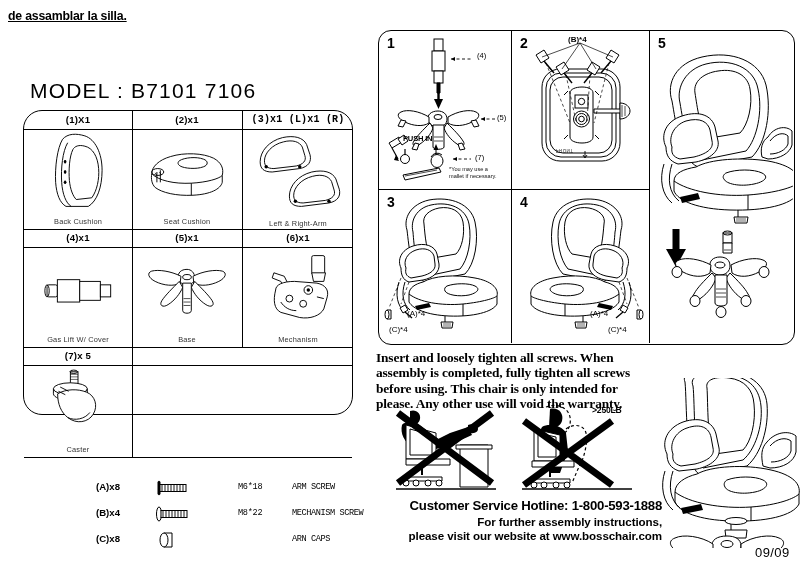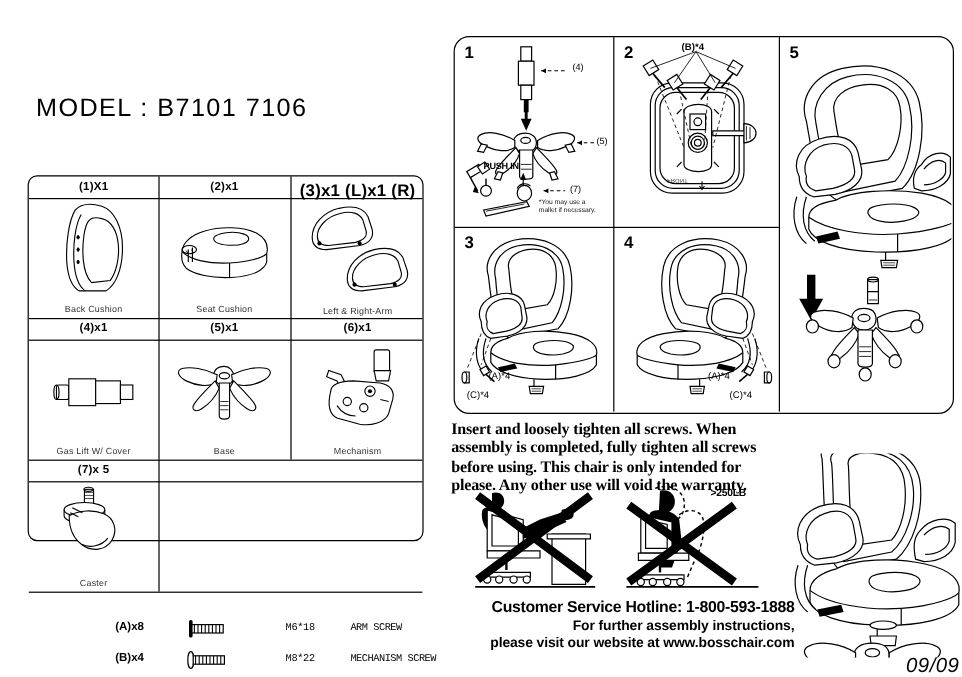--- a/index.html
+++ b/index.html
@@ -24,21 +24,21 @@
   
   #model{
     left:30px;top:79px;
     font-family:"Liberation Sans",sans-serif;
     font-size:21px;letter-spacing:1.2px;white-space:nowrap;
   }
 
   
   #parts-table{
     left:23px;top:110px;width:330px;height:305px;
-    border:1.6px solid #000;border-radius:8px;box-sizing:border-box;margin-top:36px;
+    border:1.6px solid #000;border-radius:19px;box-sizing:border-box;
   }
   .ptbl{position:absolute;inset:0;}
   .pcell{position:absolute;box-sizing:border-box;}
   .phead{
     text-align:center;font-size:9.6px;font-weight:bold;
     padding-top:3px;letter-spacing:.2px;
   }
   .pname{
     position:absolute;bottom:3px;left:0;right:0;text-align:center;
     font-size:7.4px;color:#333;letter-spacing:.2px;
@@ -79,28 +79,29 @@
 
   
   #service{left:372px;top:498px;width:290px;text-align:right;}
   #service .l1{font-size:13.2px;font-weight:bold;letter-spacing:-.25px;white-space:nowrap;}
   #service .l2{font-size:11.6px;font-weight:bold;letter-spacing:-.1px;margin-top:2px;}
   #service .l3{font-size:11.6px;font-weight:bold;letter-spacing:-.1px;margin-top:1px;white-space:nowrap;}
 
   
   #final-chair{left:655px;top:378px;width:145px;height:170px;}
   #final-chair svg{width:100%;height:100%;display:block;}
-  #date-code{left:755px;top:545px;font-size:17px;font-family:"Liberation Sans",sans-serif;letter-spacing:.4px;font-style:italic;}
+  #date-code{left:755px;top:545px;font-size:13px;font-family:"Liberation Sans",sans-serif;letter-spacing:.4px;}
 </style>
 </head>
 <body>
 
 <div class="page">
 
   <div class="abs" id="warning">
+    <div class="wline">de assamblar la silla.</div>
   </div>
 
   <div class="abs" id="model">MODEL : B7101  7106</div>
 
   <div class="abs" id="parts-table">
     <div class="ptbl">
 
       <div class="vline" style="left:108px;top:0;height:236px;"></div>
       <div class="vline" style="left:218px;top:0;height:236px;"></div>
 
@@ -139,21 +140,21 @@
             <path d="M46 37 C52 33 66 32 74 35 C80 37 80 42 74 44 C66 47 52 46 47 43 C44 41 44 39 46 37 Z"></path>
             <path d="M20 50 L20 62 M24 48 L24 62"></path>
             <ellipse cx="21" cy="50" rx="7" ry="4"></ellipse>
             <path d="M18 51 l2 3 M23 50 l2 3" stroke-width=".9"></path>
           </svg>
         </div>
         <div class="pname">Seat Cushion</div>
       </div>
 
       <div class="pcell" style="left:218px;top:0;width:112px;height:118px;">
-        <div class="phead" style="font-size:14px;">(3)x1 (L)x1 (R)</div>
+        <div class="phead" style="font-size:10px;font-family:Liberation Mono, monospace;">(3)x1 (L)x1 (R)</div>
         <div class="art">
           <svg viewBox="0 0 112 100" fill="none" stroke="#000" stroke-width="1.1">
             <g>
               <path d="M12 38 C12 26 22 14 38 10 C52 7 62 10 66 18 L70 30 C72 38 68 44 58 46 L26 50 C16 50 12 46 12 38 Z" fill="#fff"></path>
               <path d="M17 37 C17 28 26 18 39 15 C50 12 58 15 61 21 L64 31 C66 37 62 41 54 43 L28 46 C20 46 17 43 17 37 Z"></path>
               <circle cx="19" cy="44" r="2" fill="#000" stroke="none"></circle>
               <circle cx="58" cy="44" r="2" fill="#000" stroke="none"></circle>
             </g>
             <g transform="translate(34,40)">
               <path d="M12 38 C12 26 22 14 38 10 C52 7 62 10 66 18 L70 30 C72 38 68 44 58 46 L26 50 C16 50 12 46 12 38 Z" fill="#fff"></path>

